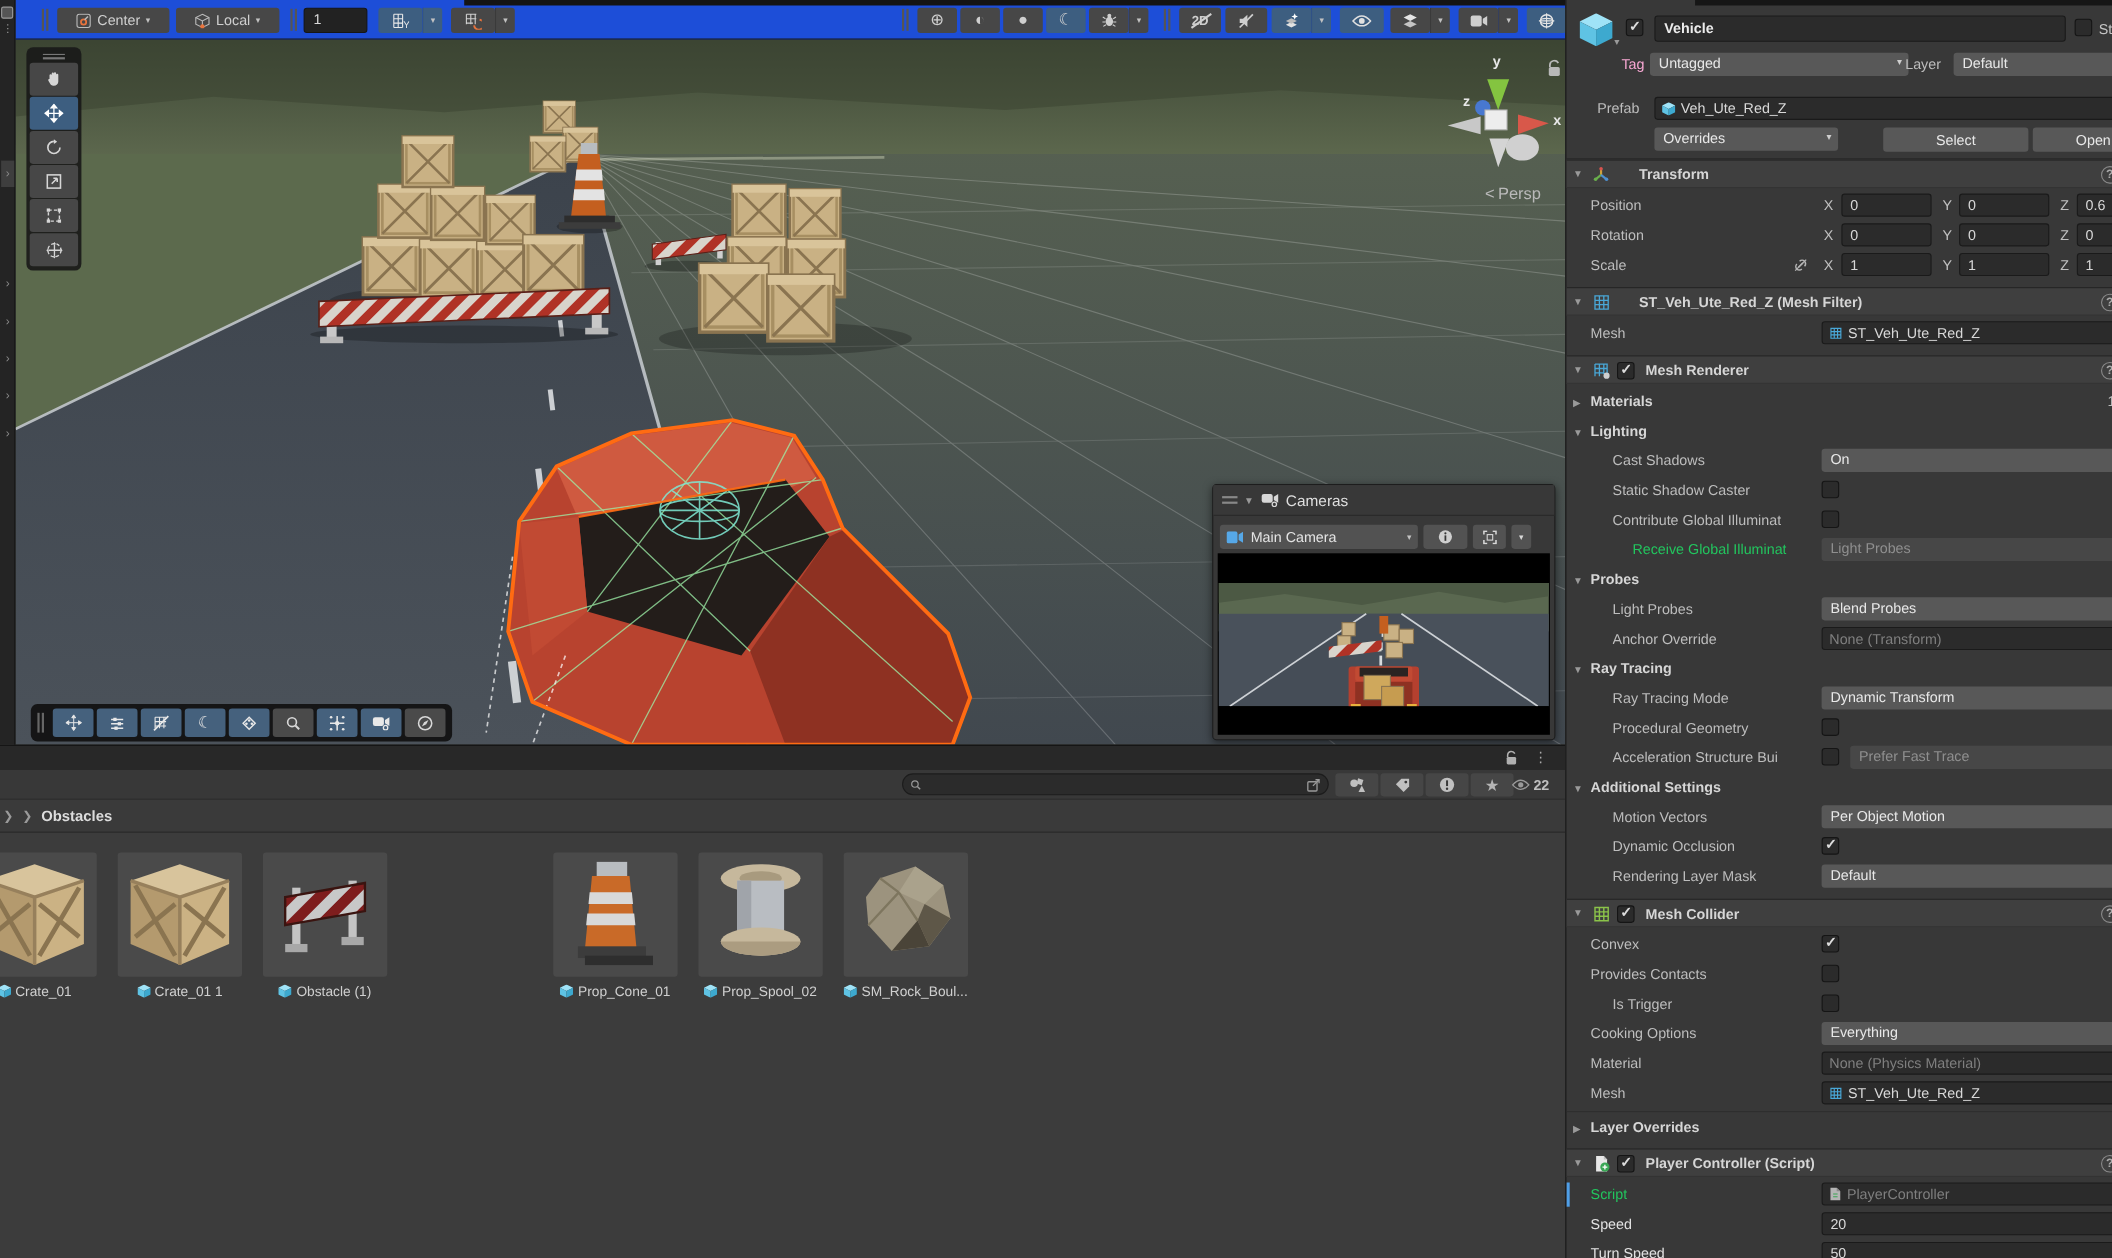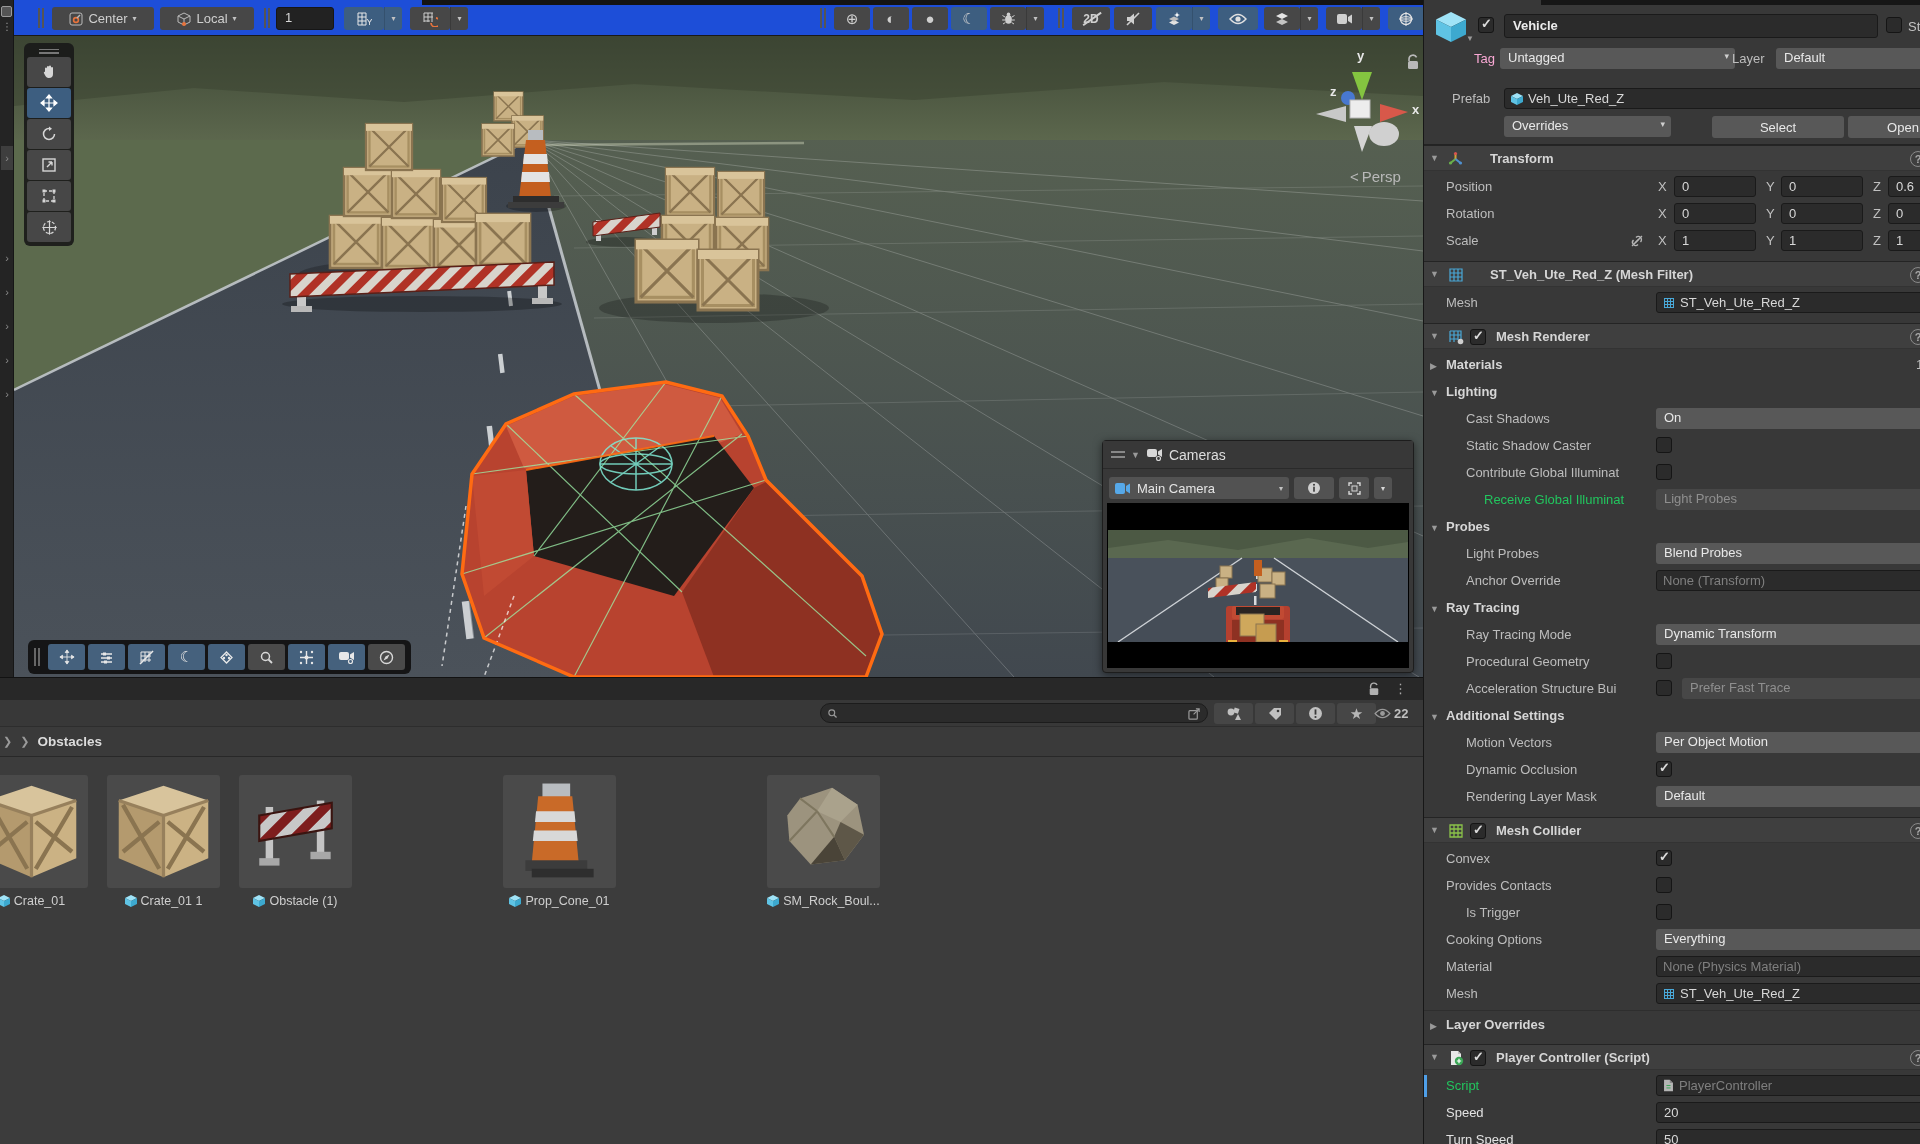--- a/index.html
+++ b/index.html
@@ -742,20 +742,33 @@
           </svg></div>
       <div class="plabel">
           <svg width="12" height="12" viewBox="0 0 14 14">
             <polygon points="7,0 14,3.5 7,7 0,3.5" fill="#9fe3f7"></polygon>
             <polygon points="0,3.5 7,7 7,14 0,10.5" fill="#5fc3e4"></polygon>
             <polygon points="14,3.5 7,7 7,14 14,10.5" fill="#3da9cf"></polygon>
           </svg>
           <span>Prop_Cone_01</span>
         </div>
     </div>
+    <div class="pitem" style="left:635px">
+      <div class="thumb"><svg width="113" height="113" viewBox="0 0 100 106">
+            <use href="#pspool"></use>
+          </svg></div>
+      <div class="plabel">
+          <svg width="12" height="12" viewBox="0 0 14 14">
+            <polygon points="7,0 14,3.5 7,7 0,3.5" fill="#9fe3f7"></polygon>
+            <polygon points="0,3.5 7,7 7,14 0,10.5" fill="#5fc3e4"></polygon>
+            <polygon points="14,3.5 7,7 7,14 14,10.5" fill="#3da9cf"></polygon>
+          </svg>
+          <span>Prop_Spool_02</span>
+        </div>
+    </div>
     <div class="pitem" style="left:767px">
       <div class="thumb"><svg width="113" height="113" viewBox="0 0 100 106">
             <use href="#prock"></use>
           </svg></div>
       <div class="plabel">
           <svg width="12" height="12" viewBox="0 0 14 14">
             <polygon points="7,0 14,3.5 7,7 0,3.5" fill="#9fe3f7"></polygon>
             <polygon points="0,3.5 7,7 7,14 0,10.5" fill="#5fc3e4"></polygon>
             <polygon points="14,3.5 7,7 7,14 14,10.5" fill="#3da9cf"></polygon>
           </svg>

